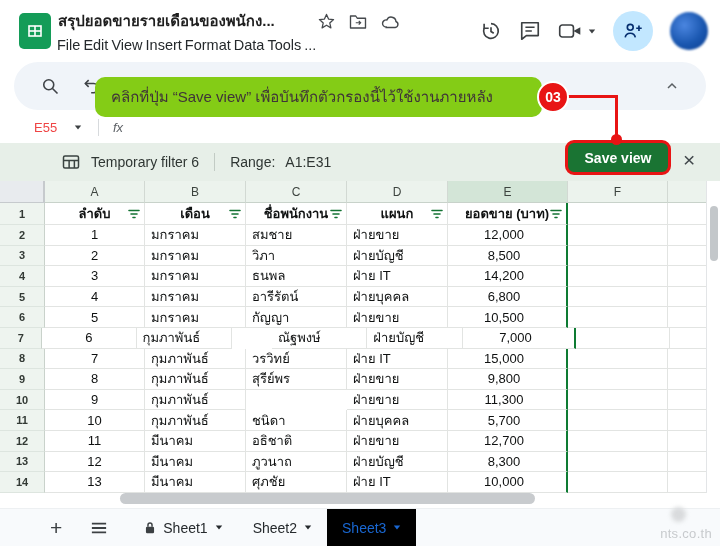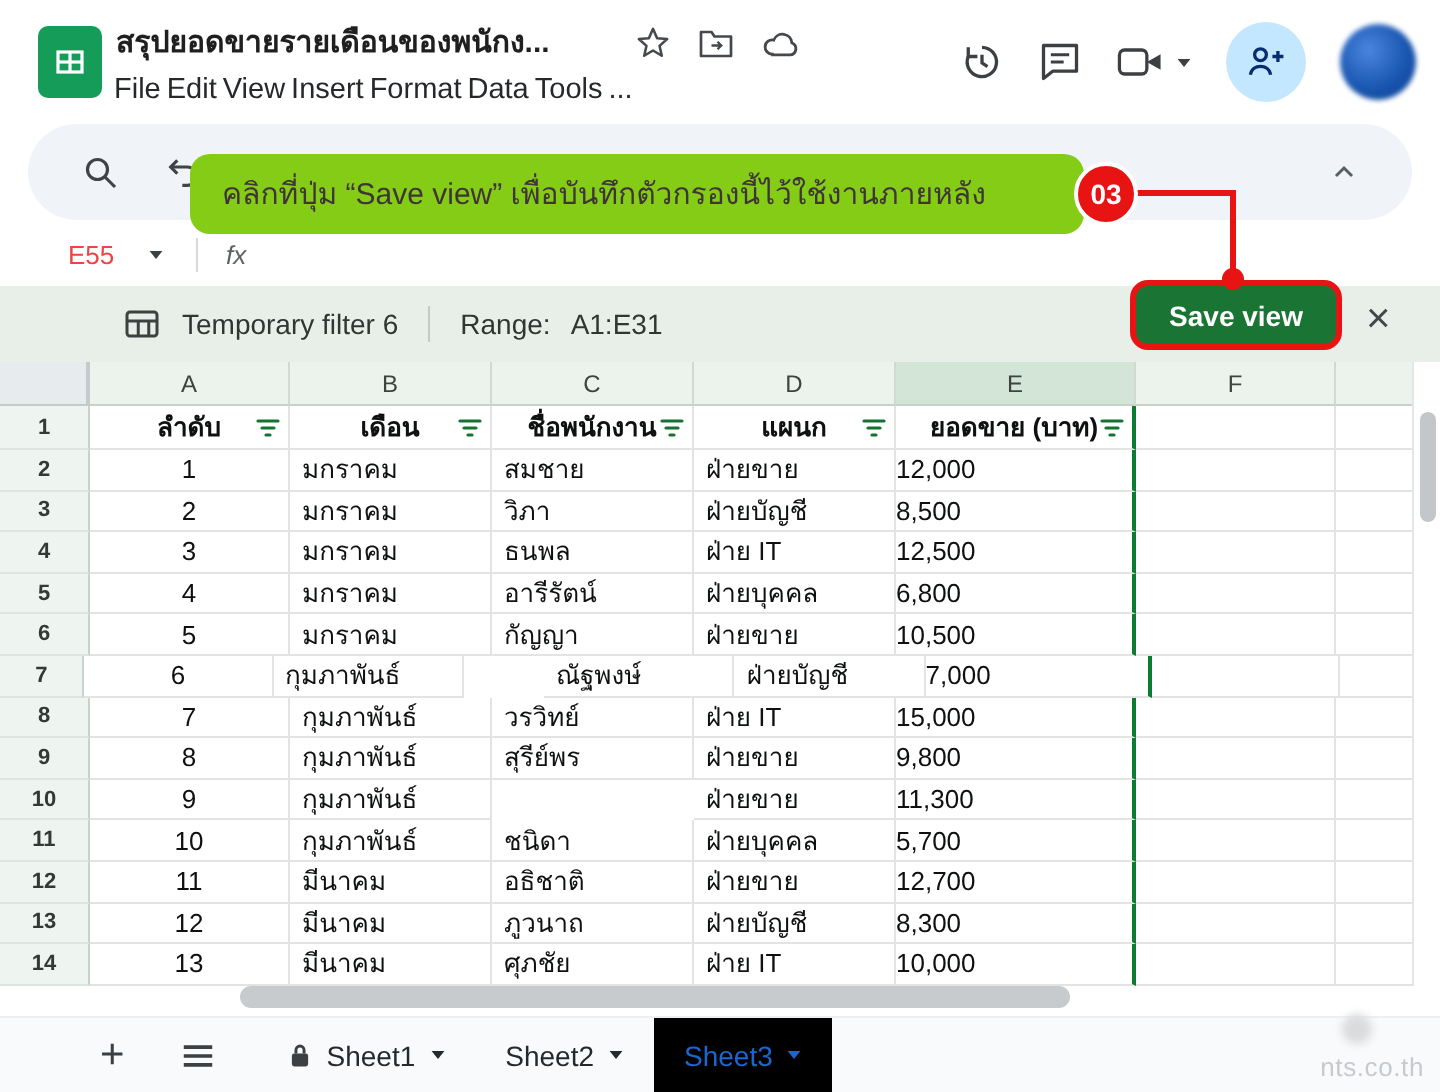--- a/index.html
+++ b/index.html
@@ -48,21 +48,21 @@
   .letters-row{display:flex;height:22px}
   .corner{width:45px;height:22px;background:#e8ebee;border-right:2px solid #c6cacd;border-bottom:1px solid #c6cacd}
   .letter-cell{height:22px;background:#ecf3ed;border-right:1px solid #d2d9d3;border-bottom:1px solid #c8d2ca;display:flex;align-items:center;justify-content:center;font-size:12px;color:#3d443f;font-weight:500}
   .letter-cell.sel{background:#d3e5d7}
   .grid-row{display:flex;height:20.6px}
   .grid-row.header-row{height:22px}
   .gutter{width:45px;background:#eef4ef;border-right:1px solid #c9d2cb;border-bottom:1px solid #dde5df;display:flex;align-items:center;justify-content:center;font-size:11px;color:#333a35;font-weight:700}
   .cell{background:#fff;border-right:1px solid #e2e4e2;border-bottom:1px solid #e2e4e2;font-size:13px;color:#0f1111;display:flex;align-items:center;overflow:hidden;white-space:nowrap}
   .cell.left{padding-left:6px}
   .cell.center{justify-content:center}
-  .cell.right{justify-content:flex-start;padding-right:6px}
+  .cell.right{justify-content:center;padding-right:6px}
   .cell.col-e{border-right:2px solid #0e7b33}
   .header-row .cell{font-weight:700;justify-content:center;position:relative}
   .funnel{position:absolute;right:4px;top:50%;transform:translateY(-50%);display:flex}
 
   .vscroll{position:absolute;left:706px;top:181px;width:14px;height:312px;background:#fff;border-left:1px solid #e3e5e7}
   .vthumb{position:absolute;left:3px;top:25px;width:8px;height:55px;border-radius:4px;background:#c3c7ca}
   .hthumb{position:absolute;left:120px;top:493px;width:415px;height:11px;border-radius:6px;background:#c8cbce;z-index:4}
 
   
   .tabbar{position:absolute;left:0;top:508px;width:720px;height:38px;background:#f8fafc;border-top:1px solid #edf0f2;display:flex;align-items:center}
@@ -309,21 +309,21 @@
           <div class="cell left" style="width: 101px;">
             <span>มกราคม</span>
           </div>
           <div class="cell left" style="width: 101px;">
             <span>ธนพล</span>
           </div>
           <div class="cell left" style="width: 101px;">
             <span>ฝ่าย IT</span>
           </div>
           <div class="cell right col-e" style="width: 120px;">
-            <span>12,500</span>
+            <span>14,200</span>
           </div>
           <div class="cell" style="width: 100px;"></div>
           <div class="cell" style="width: 38px; border-right: none;"></div>
         </div>
         <div class="grid-row">
           <div class="gutter">5</div>
           <div class="cell center" style="width: 100px;">
             <span>4</span>
           </div>
           <div class="cell left" style="width: 101px;">

